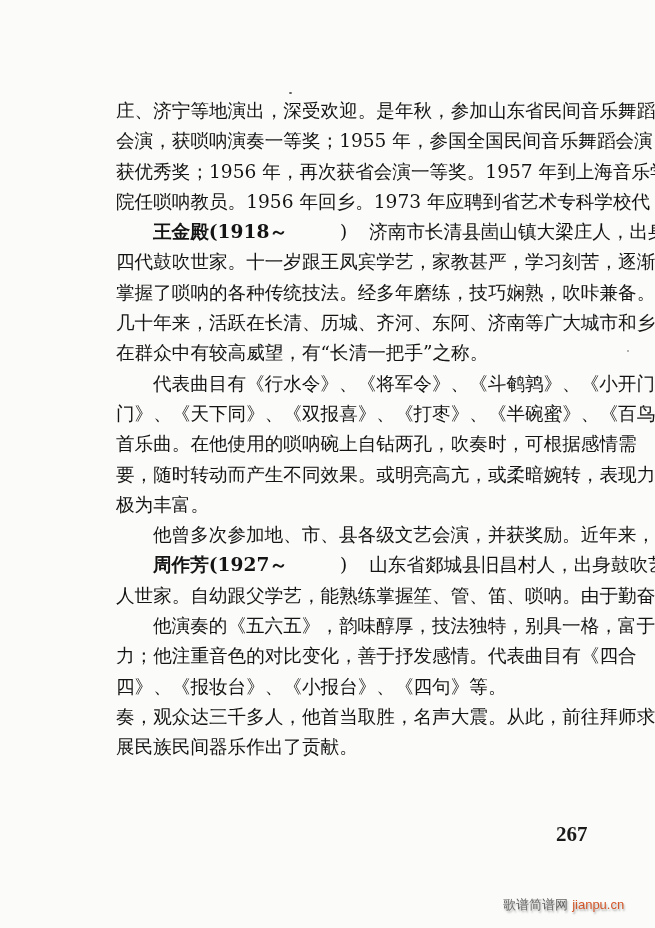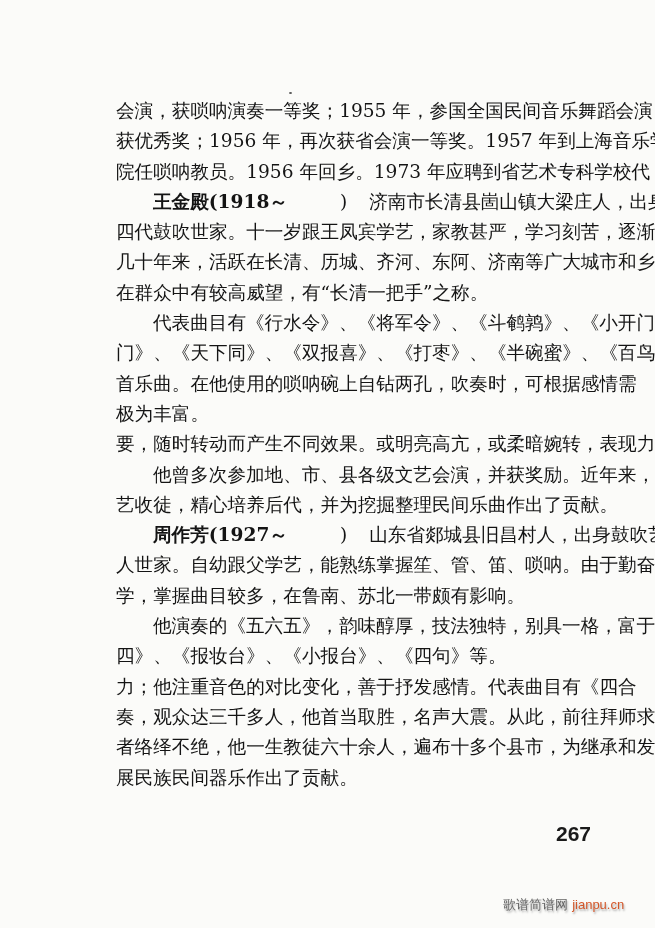--- a/index.html
+++ b/index.html
@@ -28,21 +28,21 @@
       letter-spacing: 0px;
     }
     .line.last { text-align-last: left; }
     .line.indent { padding-left: 37px; }
     .name { font-weight: bold; margin-top: 22px; }
     .gap { display: inline-block; width: 52px; }
     .gap2 { display: inline-block; width: 22px; }
     .page-number {
       position: absolute;
       left: 556px; top: 822px;
-      font-family: Liberation Sans, sans-serif;
+      font-family: Liberation Serif, serif;
       font-size: 21px;
       font-weight: bold;
       color: #1a1a1a;
     }
     .watermark {
       position: absolute;
       left: 503px; top: 896px;
       font-size: 13px;
       color: #666;
       font-family: "DejaVu Sans", sans-serif;
@@ -51,52 +51,51 @@
     .watermark .site { color: #d4572a; font-family: "Liberation Sans", sans-serif; margin-top: 26px; }
   </style>
 </head>
 <body>
 
 <div class="speck" style="left:289px;top:92px;width:3px;height:2px;"></div>
 <div class="speck" style="left:627px;top:350px;width:2px;height:2px;background:#999"></div>
 
 <div class="page-text">
 
+  <div class="line">庄、济宁等地演出，深受欢迎。是年秋，参加山东省民间音乐舞蹈</div>
   <div class="line">会演，获唢呐演奏一等奖；1955 年，参国全国民间音乐舞蹈会演，</div>
   <div class="line">获优秀奖；1956 年，再次获省会演一等奖。1957 年到上海音乐学</div>
   <div class="line">院任唢呐教员。1956 年回乡。1973 年应聘到省艺术专科学校代</div>
 
   <div class="line indent" style="text-align-last:left;">
     <span class="name">王金殿(1918～</span><span class="gap"></span><span>)</span><span class="gap2"></span><span>济南市长清县崮山镇大梁庄人，出身</span>
   </div>
   <div class="line">四代鼓吹世家。十一岁跟王凤宾学艺，家教甚严，学习刻苦，逐渐</div>
+  <div class="line">掌握了唢呐的各种传统技法。经多年磨练，技巧娴熟，吹咔兼备。</div>
   <div class="line">几十年来，活跃在长清、历城、齐河、东阿、济南等广大城市和乡村，</div>
   <div class="line last">在群众中有较高威望，有“长清一把手”之称。</div>
 
   <div class="line indent">代表曲目有《行水令》、《将军令》、《斗鹌鹑》、《小开门》、《大关</div>
   <div class="line">门》、《天下同》、《双报喜》、《打枣》、《半碗蜜》、《百鸟朝凤》等四十多</div>
   <div class="line">首乐曲。在他使用的唢呐碗上自钻两孔，吹奏时，可根据感情需</div>
+  <div class="line">要，随时转动而产生不同效果。或明亮高亢，或柔暗婉转，表现力</div>
   <div class="line last">极为丰富。</div>
-  <div class="line">要，随时转动而产生不同效果。或明亮高亢，或柔暗婉转，表现力</div>
 
   <div class="line indent">他曾多次参加地、市、县各级文艺会演，并获奖励。近年来，传</div>
-  <div class="line last">艺收徒，精心培养后代，并为挖掘整理民间乐曲作出了贡献。</div>
 
   <div class="line indent" style="text-align-last:left;">
     <span class="name">周作芳(1927～</span><span class="gap"></span><span>)</span><span class="gap2"></span><span>山东省郯城县旧昌村人，出身鼓吹艺</span>
   </div>
   <div class="line">人世家。自幼跟父学艺，能熟练掌握笙、管、笛、唢呐。由于勤奋好</div>
-  <div class="line last">学，掌握曲目较多，在鲁南、苏北一带颇有影响。</div>
 
   <div class="line indent">他演奏的《五六五》，韵味醇厚，技法独特，别具一格，富于感染</div>
+  <div class="line">力；他注重音色的对比变化，善于抒发感情。代表曲目有《四合</div>
   <div class="line last">四》、《报妆台》、《小报台》、《四句》等。</div>
-  <div class="line">力；他注重音色的对比变化，善于抒发感情。代表曲目有《四合</div>
 
   <div class="line">奏，观众达三千多人，他首当取胜，名声大震。从此，前往拜师求艺</div>
-  <div class="line">者络绎不绝，他一生教徒六十余人，遍布十多个县市，为继承和发</div>
   <div class="line last">展民族民间器乐作出了贡献。</div>
 </div>
 
 <div class="page-number">267</div>
 
 <div class="watermark">
   <span>歌谱简谱网</span>
   <span class="site">jianpu.cn</span>
 </div>
 

